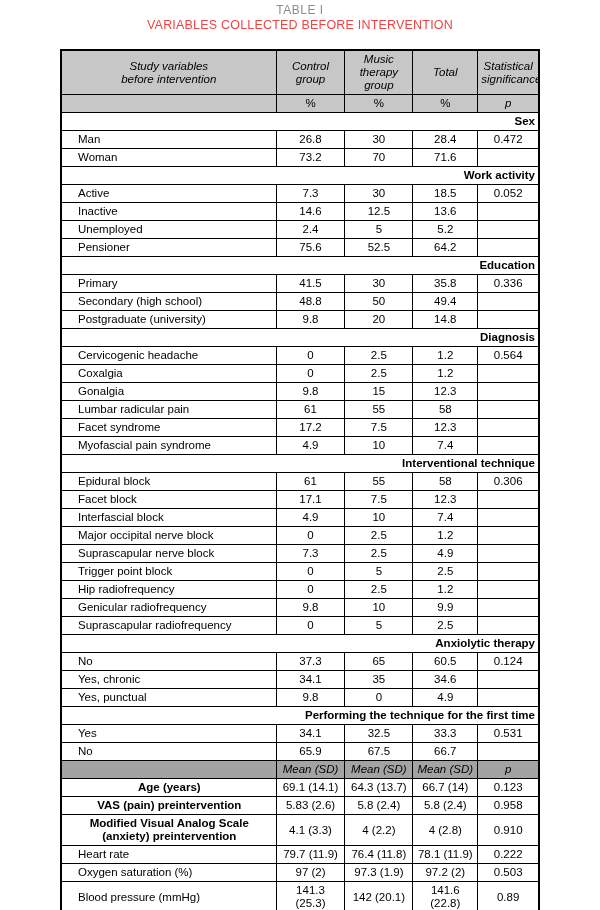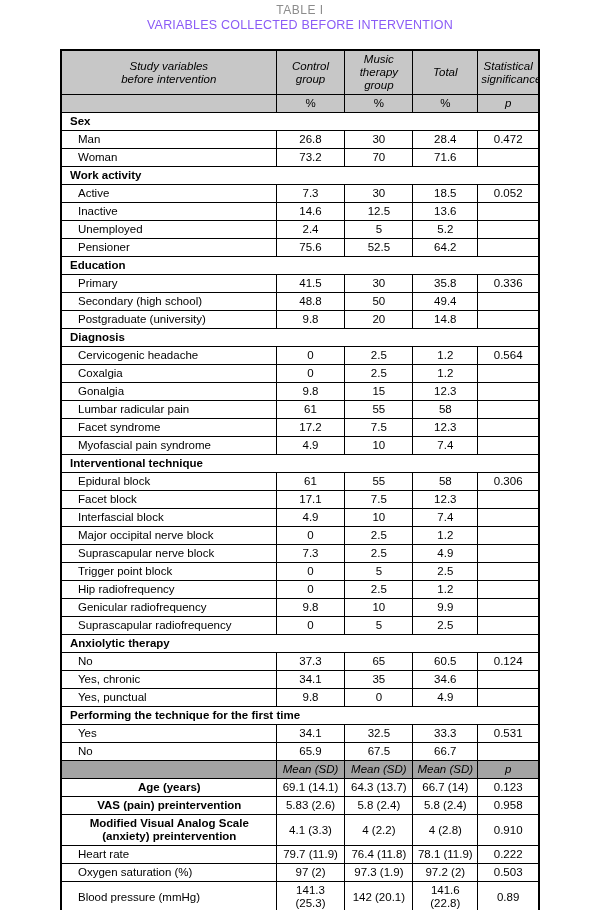--- a/index.html
+++ b/index.html
@@ -15,21 +15,21 @@
     box-sizing: border-box;
     padding-top: 3px;
   }
   .title-block { text-align: center; line-height: 15px; margin-bottom: 3px; }
   .table-label {
     color: #8c8c8c;
     font-size: 12px;
     letter-spacing: 0.5px;
   }
   .table-caption {
-    color: #8b5cf6;
+    color: #ef4444;
     font-size: 12.5px;
     letter-spacing: 0.2px;
   }
   table.tbl {
     width: 480px;
     margin: 16px auto;
     border-collapse: collapse;
     border: 2px solid #000;
     table-layout: fixed;
   }
@@ -46,22 +46,22 @@
     text-align: center;
     vertical-align: middle;
     white-space: pre-line;
     font-style: italic;
     font-weight: normal;
   }
   .tbl thead th.sub { font-style: normal; }
   .tbl thead th.sub-p { font-style: italic; }
   td.section {
     font-weight: bold;
-    padding-left: 8px;
-    text-align: left;
+    padding-left: 16px;
+    text-align: right;
   }
   td.label { padding-left: 16px; text-align: left; }
   td.label-bold { padding-left: 4px; text-align: center; font-weight: bold; }
   td.val { text-align: center; }
   tr.mean-header td {
     background: #a3a3a3;
     font-style: italic;
     text-align: center;
   }
 </style>

